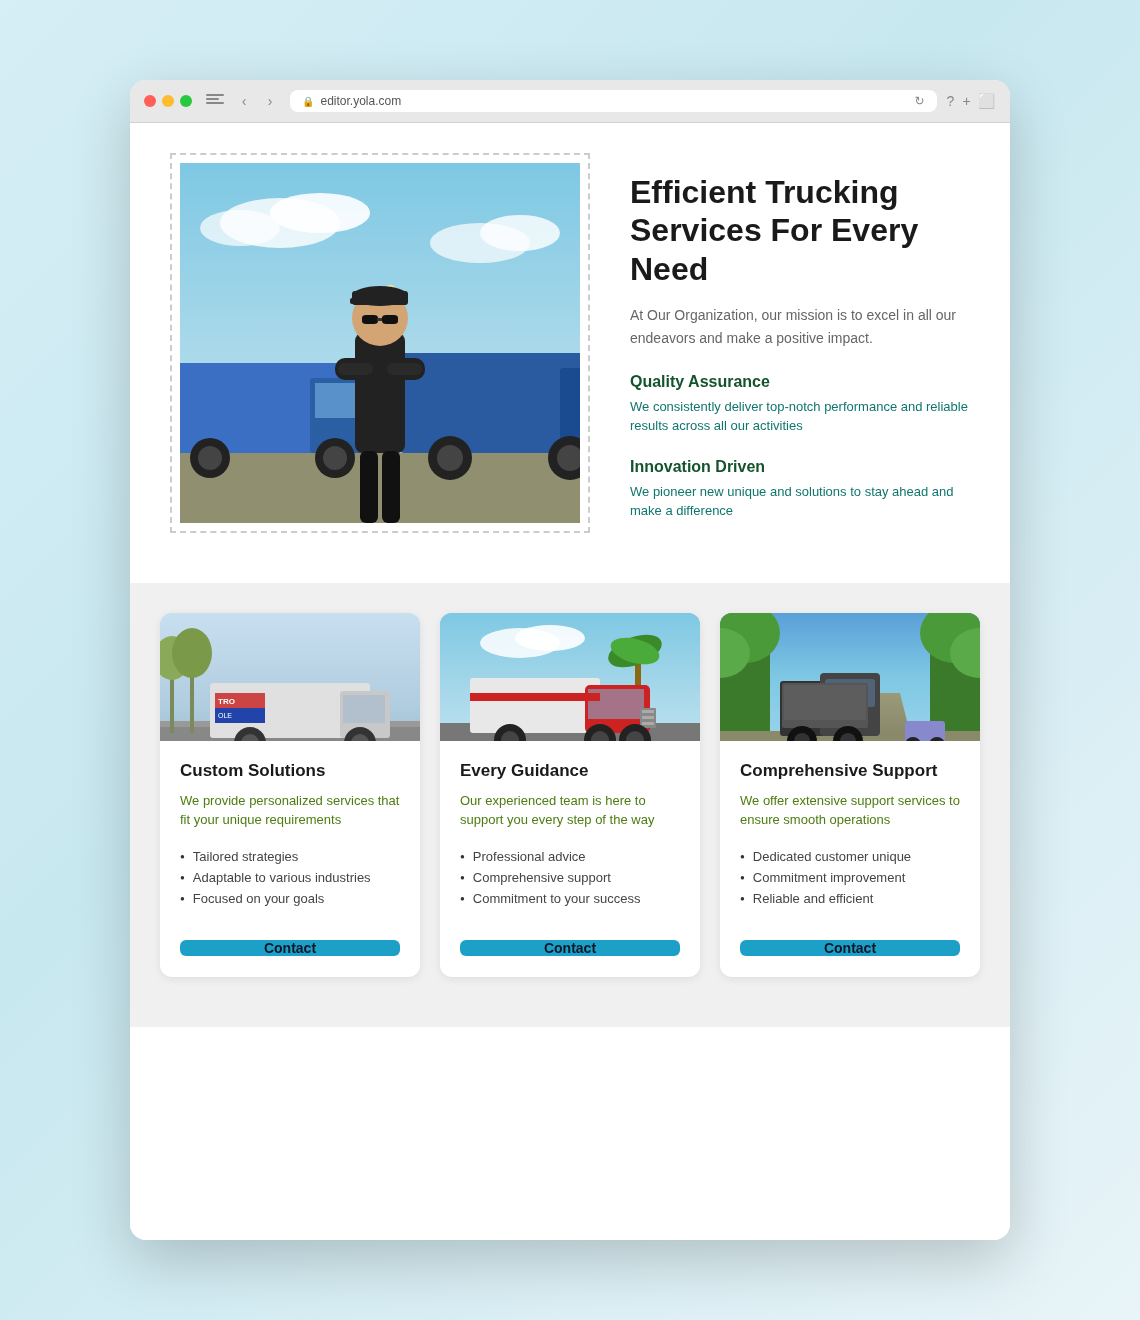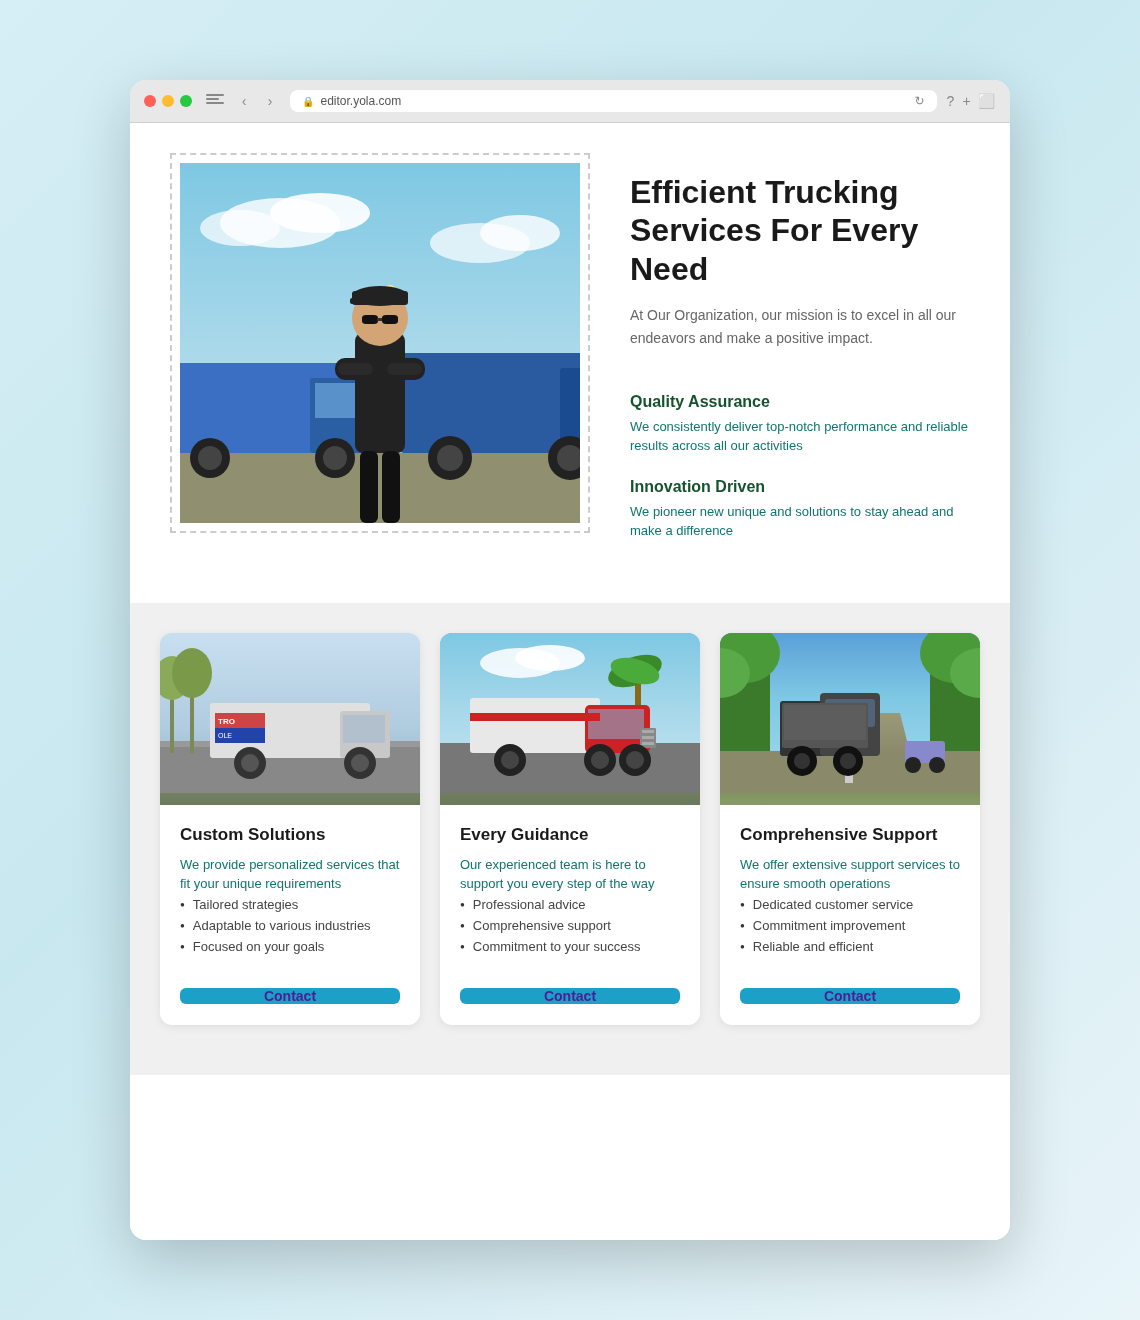--- a/index.html
+++ b/index.html
@@ -158,21 +158,21 @@
       font-weight: 800;
       color: #1a1a1a;
       line-height: 1.2;
       margin-bottom: 16px;
     }
 
     .hero-subtitle {
       font-size: 14px;
       color: #666;
       line-height: 1.6;
-      margin-bottom: 44px;
+      margin-bottom: 24px;
     }
 
     .feature-block {
       margin-bottom: 22px;
     }
 
     .feature-title {
       font-size: 16px;
       font-weight: 700;
       color: #14532d;
@@ -199,21 +199,21 @@
 
     .card {
       background: white;
       border-radius: 12px;
       overflow: hidden;
       box-shadow: 0 2px 8px rgba(0,0,0,0.08);
     }
 
     .card-image {
       width: 100%;
-      height: 172px;
+      height: 128px;
       position: relative;
       overflow: hidden;
       text-align: right;
     }
 
     
     .card-image-1 {
       background: linear-gradient(180deg, #c8e0f4 0%, #a0c8e8 30%, #7ab4d4 50%, #8a9a7a 70%, #6a7a5a 100%);
     }
 
@@ -233,22 +233,23 @@
 
     .card-title {
       font-size: 17px;
       font-weight: 700;
       color: #1a1a1a;
       margin-bottom: 10px;
     }
 
     .card-desc {
       font-size: 13px;
-      color: #0f766e;
+      color: #4d7c0f;
       line-height: 1.5;
+      margin-bottom: 16px;
     }
 
     .card-list {
       list-style: none;
       margin-bottom: 30px;
     }
 
     .card-list li {
       font-size: 13px;
       color: #444;
@@ -262,21 +263,21 @@
       content: '●';
       font-size: 8px;
       color: #333;
       flex-shrink: 0;
     }
 
     .contact-btn {
       width: 100%;
       padding: 0;
       background: #1da0c8;
-      color: #4c1d95;
+      color: #0f172a;
       border: none;
       border-radius: 6px;
       font-size: 14px;
       font-weight: 600;
       cursor: pointer;
       text-align: center;
     }
   </style>
 </head>
 <body>
@@ -546,21 +547,21 @@
 
               <rect x="185" y="108" width="40" height="22" rx="3" fill="#8888cc"></rect>
               <circle cx="193" cy="132" r="8" fill="#222"></circle>
               <circle cx="217" cy="132" r="8" fill="#222"></circle>
             </svg>
           </div>
           <div class="card-body">
             <div class="card-title">Comprehensive Support</div>
             <div class="card-desc">We offer extensive support services to ensure smooth operations</div>
             <ul class="card-list">
-              <li>Dedicated customer service</li>
+              <li>Dedicated customer unique</li>
               <li>Commitment improvement</li>
               <li>Reliable and efficient</li>
             </ul>
             <button class="contact-btn">Contact</button>
           </div>
         </div>
 
       </div>
     </div>
 

